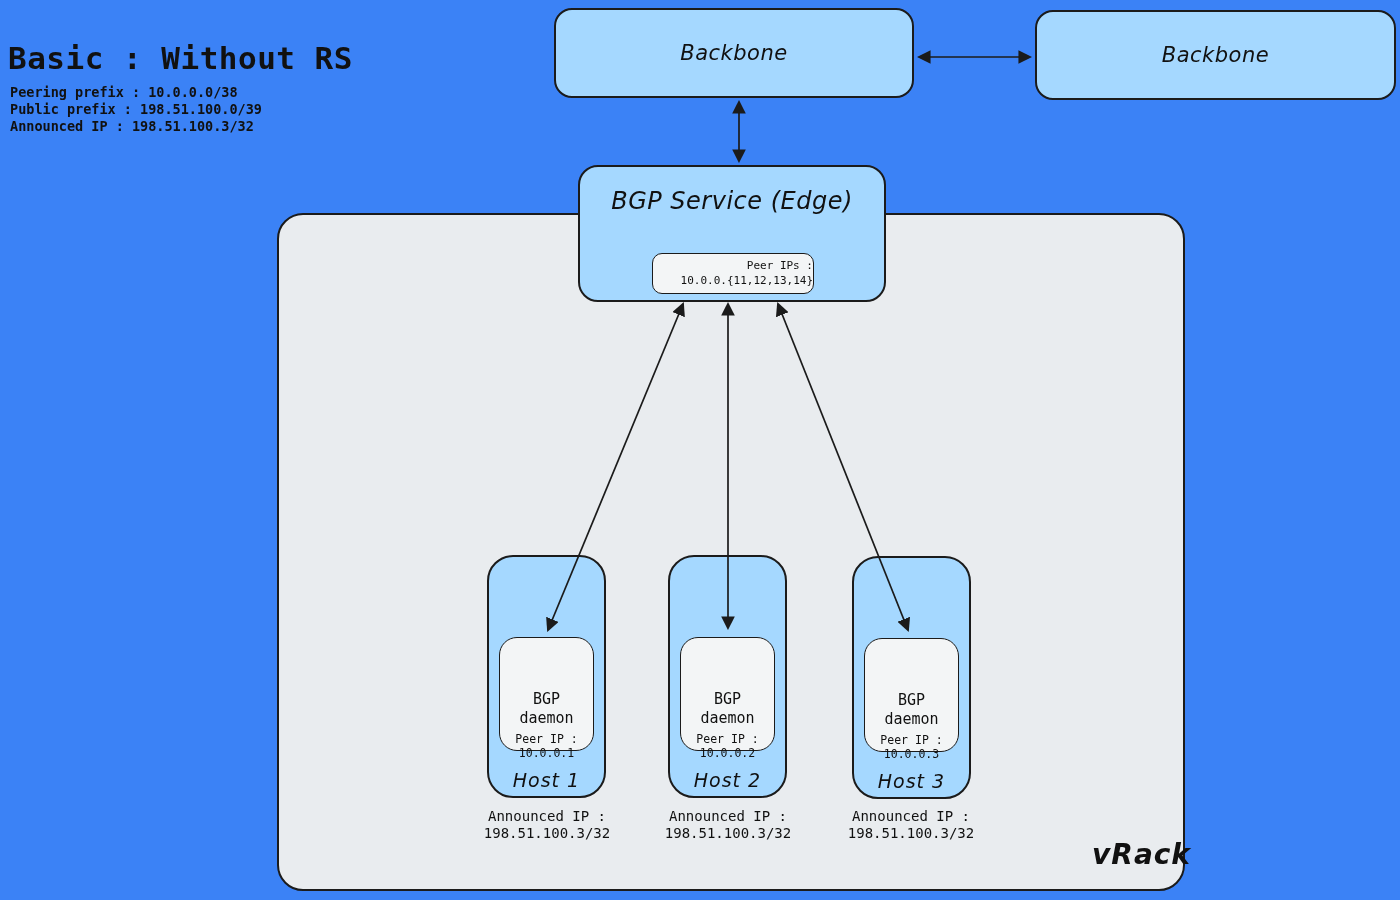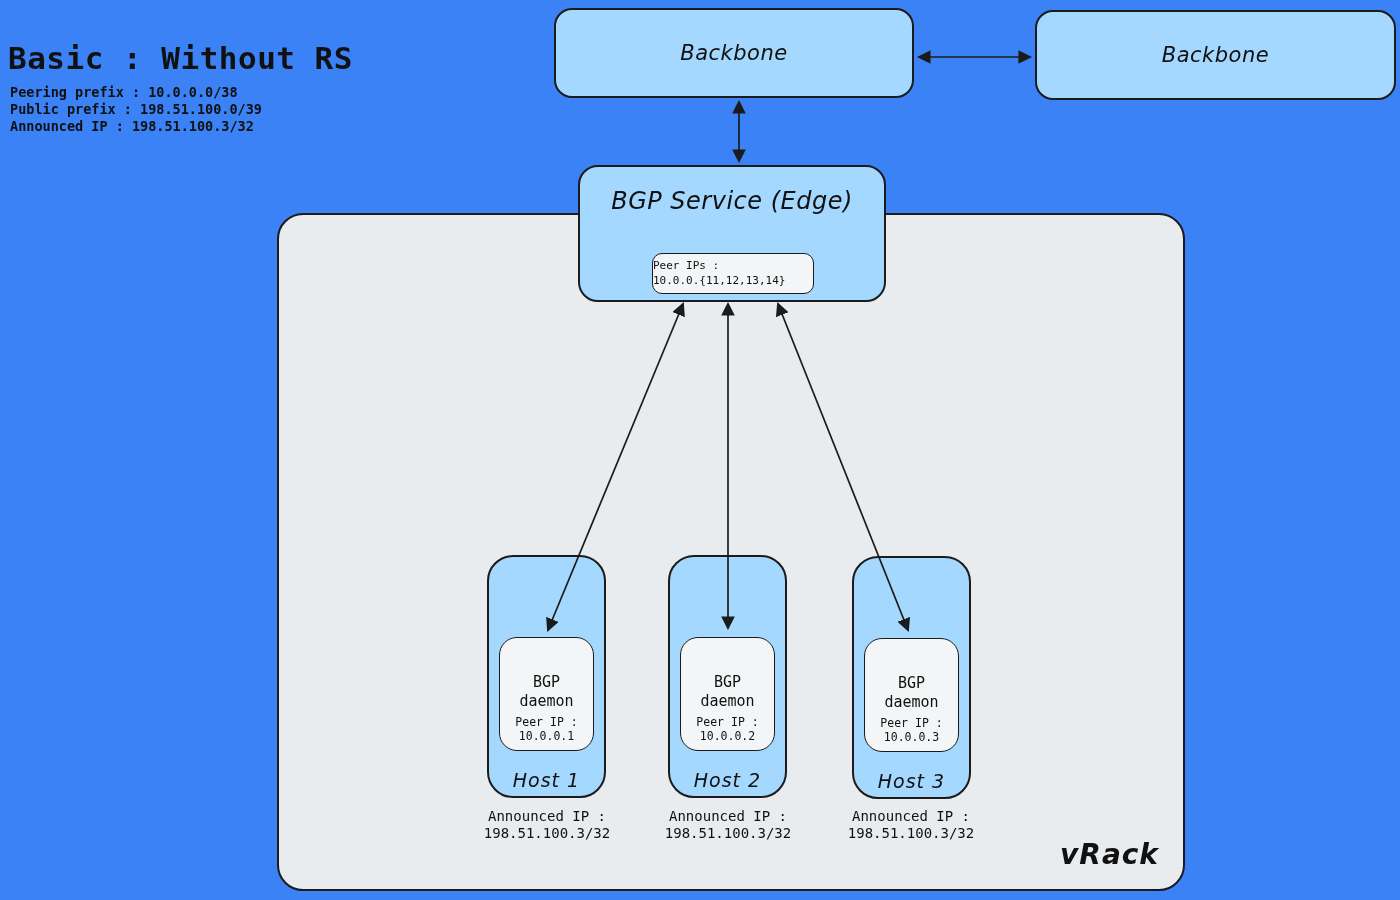--- a/index.html
+++ b/index.html
@@ -44,49 +44,49 @@
 
   .bgp-service{
     left:578px;top:165px;width:308px;height:137px;border-radius:20px;
     flex-direction:column;justify-content:flex-start;z-index:4;
   }
   .bgp-service .bgp-title{margin-top:20px;font-size:24px;letter-spacing:.5px;}
   .peer-ips{
     position:absolute;left:72px;top:86px;width:162px;height:41px;
     background:var(--inner-fill);border:1.6px solid var(--stroke);
     border-radius:10px;display:flex;flex-direction:column;
-    align-items:flex-start;justify-content:center;
+    align-items:flex-end;justify-content:center;
     font-size:11px;line-height:14.5px;box-sizing:border-box;
   }
 
   
   .vrack{
     position:absolute;left:277px;top:213px;width:908px;height:678px;
     background:var(--container-fill);border:2px solid var(--stroke);
     border-radius:26px;box-sizing:border-box;z-index:1;
   }
   .vrack-label{
-    position:absolute;left:1024px;top:838px;width:135px;text-align:right;
+    position:absolute;left:1056px;top:838px;width:135px;text-align:right;
     font-size:28px;font-weight:bold;letter-spacing:1px;z-index:2;
   }
 
   
   .host{
     position:absolute;width:119px;height:243px;background:var(--node-fill);
     border:2px solid var(--stroke);border-radius:26px;box-sizing:border-box;z-index:3;
   }
   .host-1{left:487px;top:555px;}
   .host-2{left:668px;top:555px;}
   .host-3{left:852px;top:556px;}
   .daemon{
     position:absolute;left:10px;top:80px;width:95px;height:114px;
     background:var(--inner-fill);border:1.7px solid var(--stroke);
     border-radius:18px;box-sizing:border-box;
     display:flex;flex-direction:column;align-items:center;
-    padding-top:35px;
+    padding-top:52px;
   }
   .daemon .d-line{font-size:15px;line-height:19px;}
   .daemon .d-small{font-size:11.5px;line-height:14px;}
   .daemon .d-small.first{margin-top:4px;}
   .host-label{
     position:absolute;bottom:5px;left:0;width:100%;text-align:center;
     font-size:19px;letter-spacing:1px;
   }
 
   .announced{

